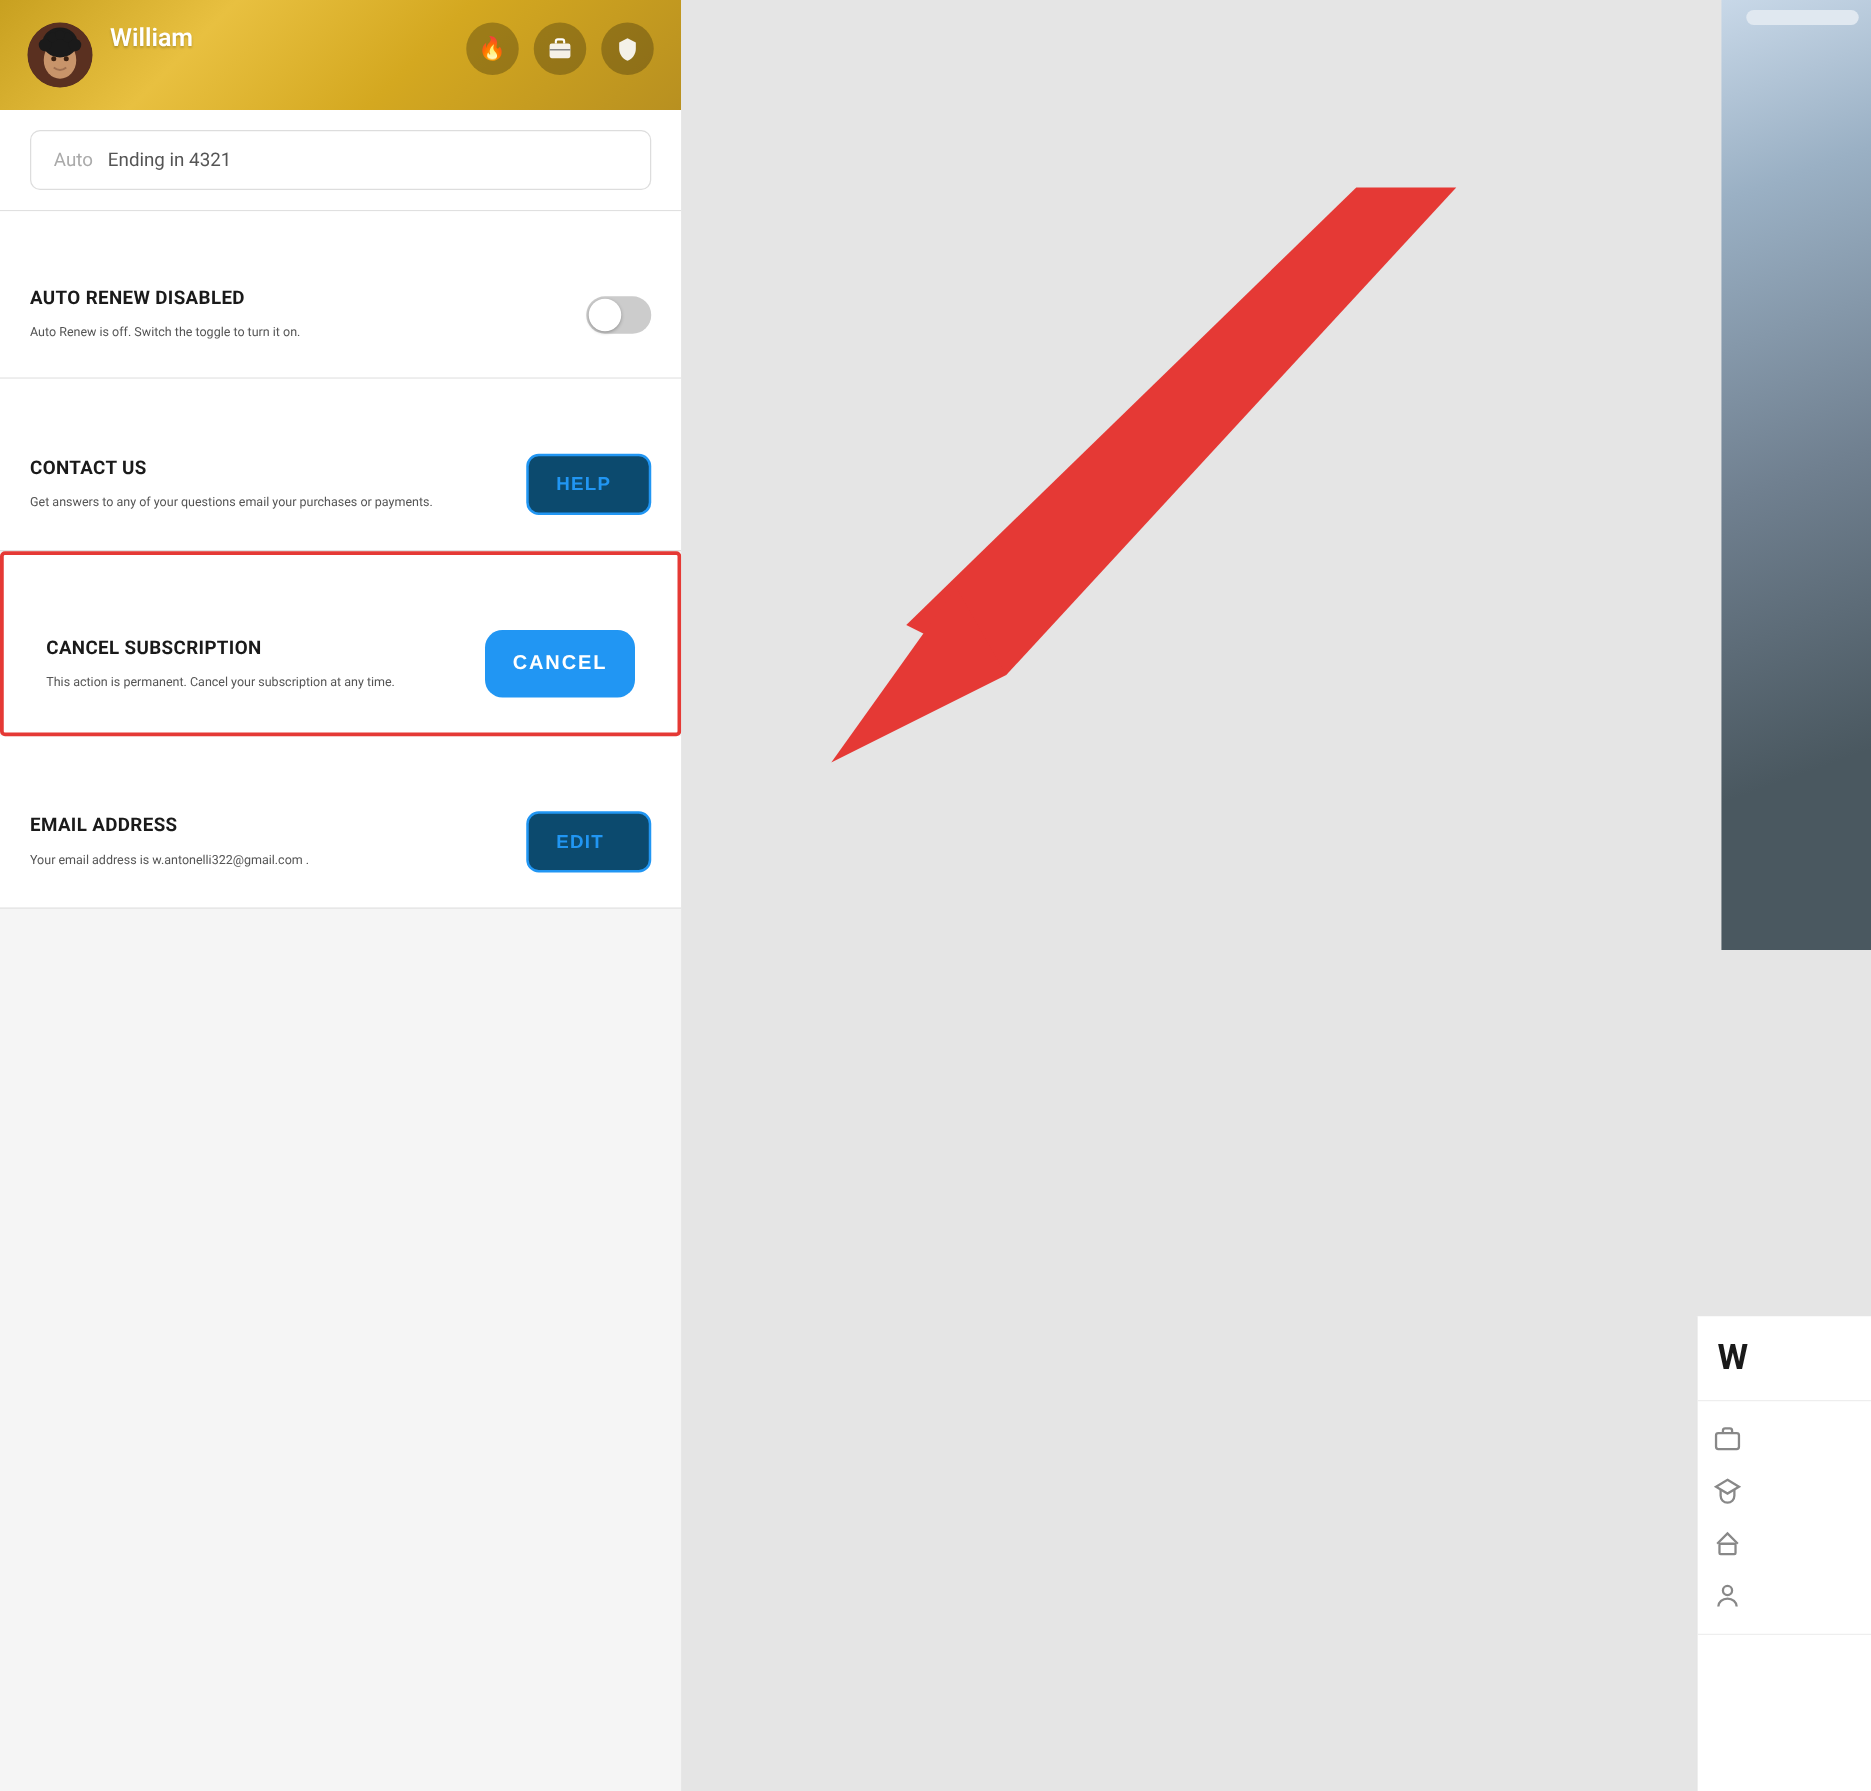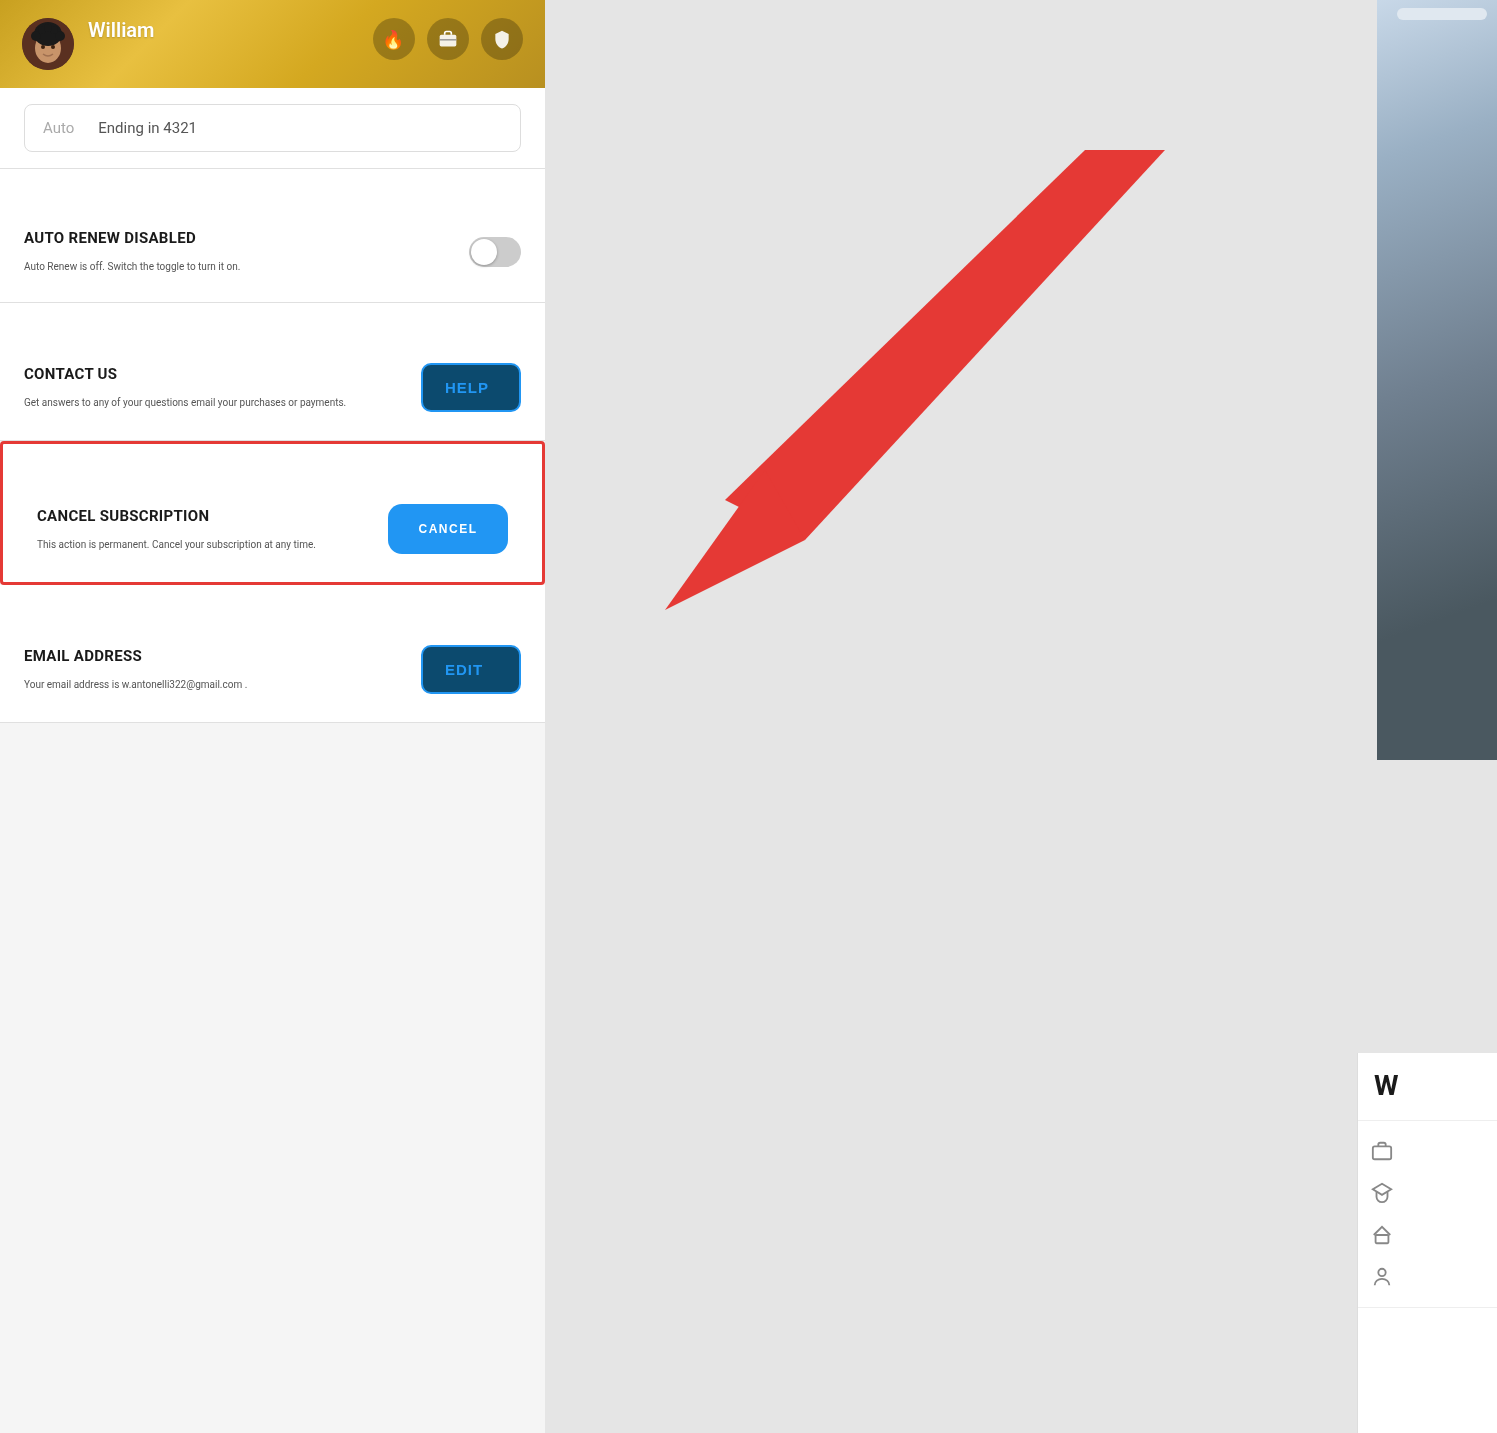--- a/index.html
+++ b/index.html
@@ -100,21 +100,21 @@
 
     .payment-card-display {
       background: white;
       border: 1px solid #ddd;
       border-radius: 8px;
       padding: 14px 18px;
       font-size: 15px;
       color: #555;
       display: flex;
       align-items: center;
-      gap: 20px;
+      gap: 8px;
     }
 
     .section-title {
       font-size: 15px;
       font-weight: 700;
       color: #1a1a1a;
       letter-spacing: 0.3px;
       margin-bottom: 12px;
       text-transform: uppercase;
     }
@@ -178,21 +178,21 @@
       min-width: 100px;
       text-align: left;
     }
 
     .btn-solid-blue {
       border: none;
       background: #2196F3;
       color: white;
       padding: 18px 22px;
       border-radius: 14px;
-      font-size: 12px;
+      font-size: 16px;
       font-weight: 700;
       letter-spacing: 1.5px;
       cursor: pointer;
       white-space: nowrap;
       min-width: 120px;
       text-align: center;
     }
 
     
     .cancel-subscription-section {

